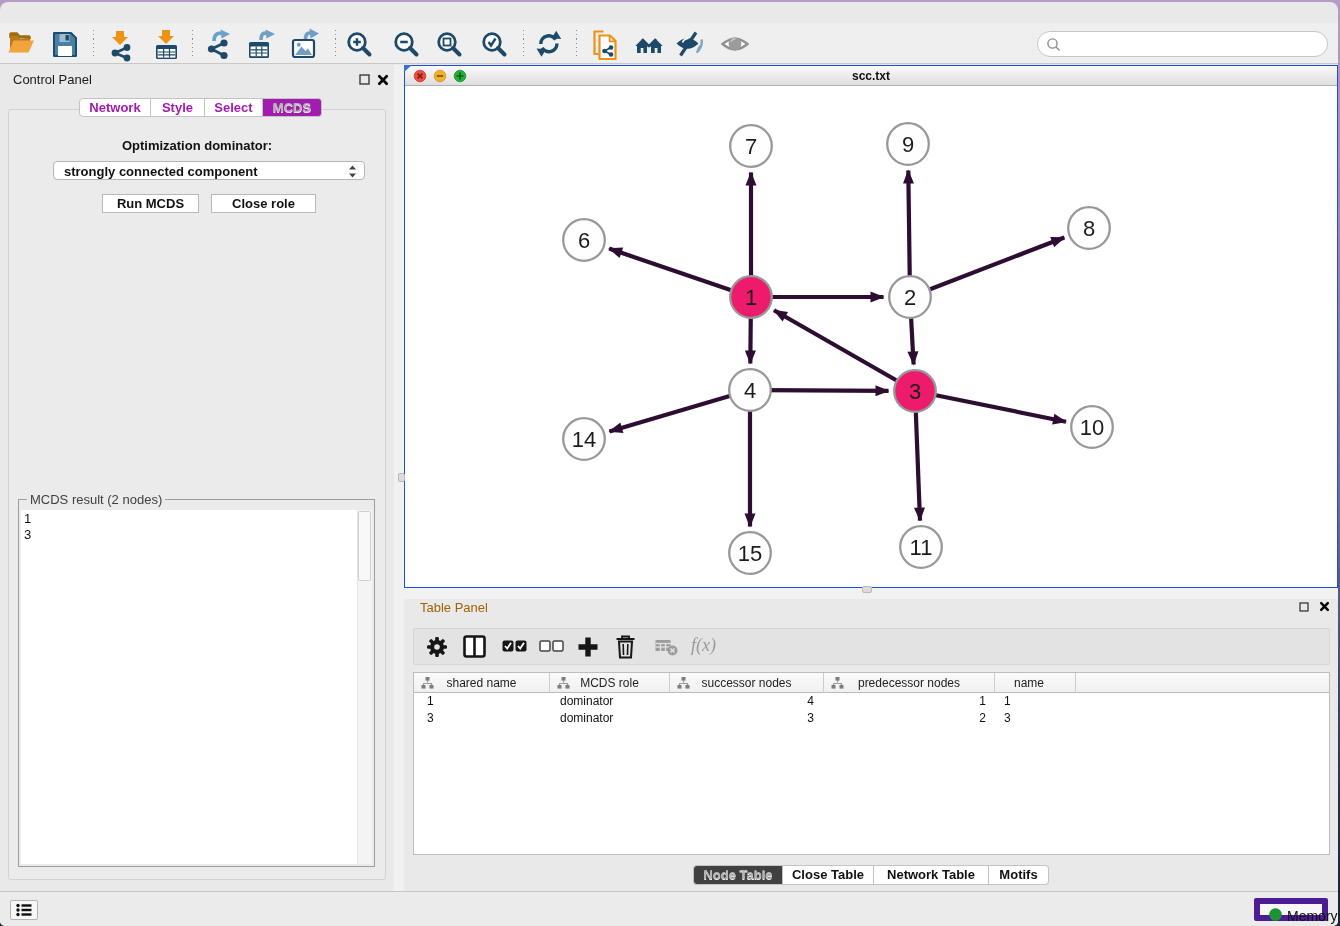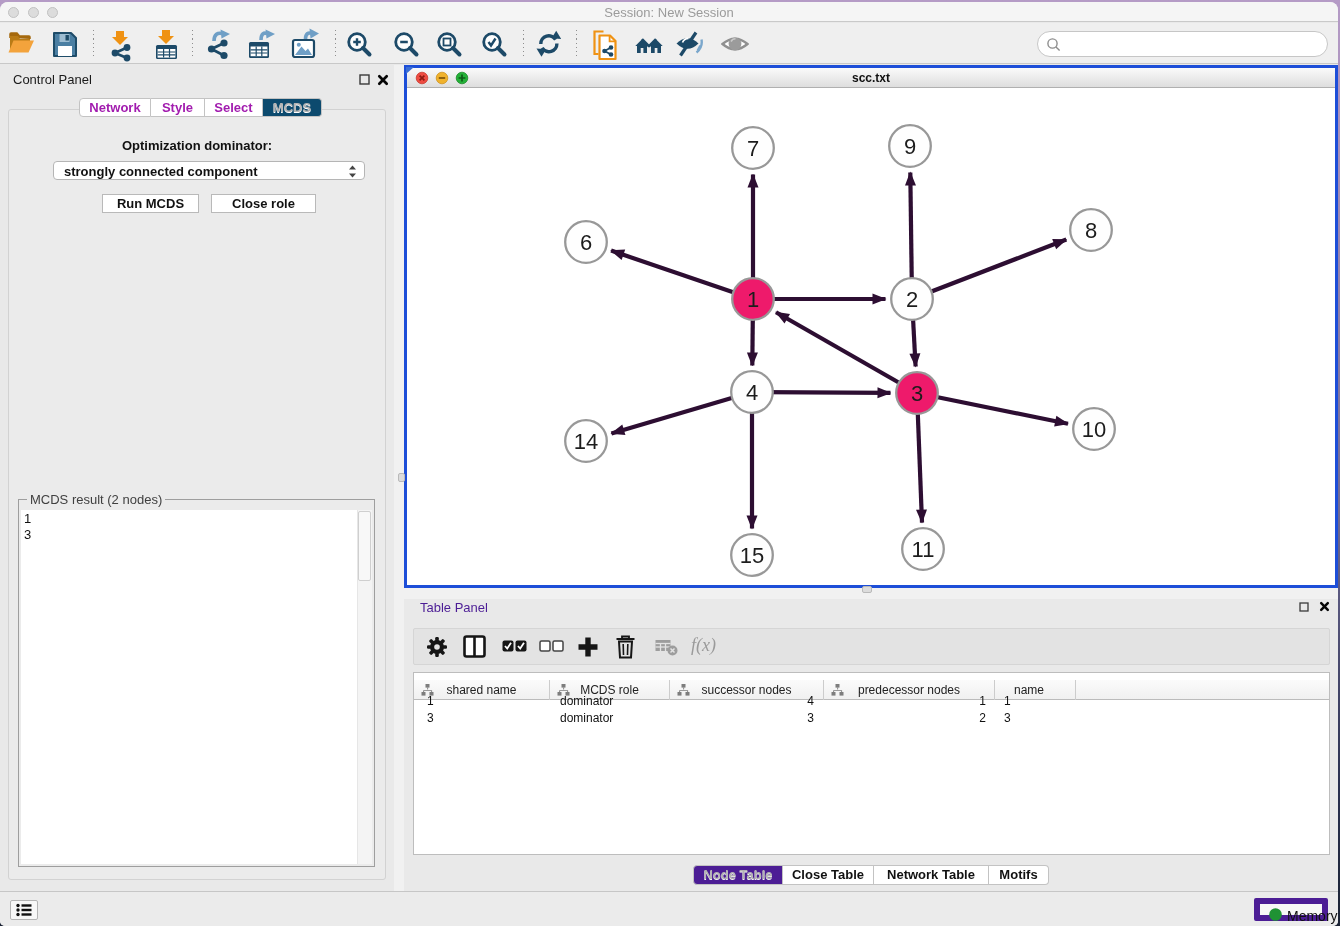--- a/index.html
+++ b/index.html
@@ -29,82 +29,76 @@
 
   
   .leftpanel { position:absolute; left:0; top:63px; width:394px; bottom:35px; background:#e9e9e9; }
   .vsplit { position:absolute; left:394px; top:63px; width:10px; bottom:35px; background:#f1f1f1; }
   .cp-title { position:absolute; left:13px; top:7px; font-size:13px; color:#1a1a1a; }
   .tabrow { position:absolute; left:79px; top:33px; height:19px; display:flex; z-index:5; }
   .tab { height:19px; border:1px solid #c3c3c3; border-left:none; background:#fff;
          font-size:13px; font-weight:bold; color:#a21caf; text-align:center; line-height:17px; }
   .tab.first { border-left:1px solid #c3c3c3; border-radius:4px 0 0 4px; }
   .tab.last { border-radius:0 4px 4px 0; }
-  .tab.sel { background:#0c4a6e; color:#b3b3b3; text-shadow:0 1px 0 #fff; }
+  .tab.sel { background:#a21caf; color:#b3b3b3; text-shadow:0 1px 0 #fff; }
   .cp-box { position:absolute; left:8px; top:44px; right:8px; bottom:11px;
             border:1px solid #d2d2d2; border-radius:3px; background:#ebebeb; }
   .opt-label { position:absolute; top:28px; left:0; width:100%; text-align:center; font-size:13px; font-weight:bold; color:#111; }
   .combo { position:absolute; left:44px; top:51px; width:312px; height:19px; background:#fff;
            border:1px solid #b5b5b5; border-radius:4px; font-size:13px; font-weight:bold; color:#111; }
   .btn { position:absolute; height:19px; background:#fff; border:1px solid #b9b9b9; border-radius:0;
          font-size:13px; font-weight:bold; color:#111; text-align:center; line-height:17px; }
   .groupbox { position:absolute; left:9px; top:389px; right:10px; bottom:12px;
               border:1px solid #9e9e9e; }
   .groupbox-label { position:absolute; left:8px; top:-8px; background:#ebebeb; padding:0 3px;
                     font-size:13px; color:#404040; }
   .resultarea { position:absolute; left:2px; top:10px; right:2px; bottom:2px; background:#fff;
                 font-size:13px; color:#111; line-height:16px; }
   .scrolltrack { position:absolute; right:0; top:0; width:15px; height:100%;
                  background:#f4f4f4; border-left:1px solid #e6e6e6; }
 
   
   .netframe { position:absolute; left:404px; top:63px; right:0; height:523px;
-              border:3px solid #1d4ed8; background:#fff; }
+              border:1px solid #1d4ed8; background:#fff; }
   .net-titlebar { position:absolute; left:0; top:0; width:100%; height:20px;
                   background:linear-gradient(180deg,#fafafa,#dedede); border-bottom:1px solid #b0b0b0; }
   .net-title { position:absolute; top:3px; width:100%; text-align:center; font-size:12px; font-weight:bold; color:#111; }
   .hsplit { position:absolute; left:404px; top:586px; right:0; height:11px; background:#f1f1f1; }
 
   
   .tablepanel { position:absolute; left:404px; top:597px; right:0; bottom:35px; background:#e9e9e9; }
-  .tp-title { position:absolute; left:16px; top:1px; font-size:13px; color:#4c1d95; }
+  .tp-title { position:absolute; left:16px; top:1px; font-size:13px; color:#a16207; }
   .tp-toolbar { position:absolute; left:9px; top:29px; right:8px; height:37px;
                 background:#e3e3e3; border:1px solid #d5d5d5; border-radius:2px; }
   .tbl { position:absolute; left:9px; top:73px; right:8px; height:183px; background:#fff;
          border:1px solid #bdbdbd; }
   .tbl-header { position:absolute; left:0; top:0; right:0; height:20px;
-                background:linear-gradient(180deg,#fbfbfb,#f0f0f0); border-bottom:1px solid #bbbbbb;margin-top:7px; }
+                background:linear-gradient(180deg,#fbfbfb,#f0f0f0); border-bottom:1px solid #bbbbbb; }
   .th { position:absolute; top:0; height:20px; border-right:1px solid #cccccc;
         display:flex; align-items:center; justify-content:center; font-size:12px; color:#222; }
   .td { position:absolute; font-size:12px; color:#111; }
   .bot-tabrow { position:absolute; bottom:6px; left:0; width:100%; display:flex; justify-content:center; }
   .btab { height:20px; border:1px solid #c3c3c3; border-left:none; background:#fff;
           font-size:13px; font-weight:bold; color:#111; text-align:center; line-height:18px; }
   .btab.first { border-left:1px solid #c3c3c3; border-radius:4px 0 0 4px; }
   .btab.last { border-radius:0 4px 4px 0; }
-  .btab.sel { background:#4c1d95; color:#b3b3b3; text-shadow:0 1px 0 #f5f5f5; }
+  .btab.sel { background:#404040; color:#b3b3b3; text-shadow:0 1px 0 #f5f5f5; }
 
   
   .statusbar { position:absolute; left:0; bottom:0; width:100%; height:35px;
                background:#ebebeb; border-top:1px solid #c6c6c6; }
   .sb-left { position:absolute; left:10px; top:8px; width:28px; height:20px; background:#f7f7f7;
              border:1px solid #b4b4b4; border-radius:2px; }
   .sb-mem { position:absolute; right:10px; top:6px; width:74px; height:23px; background:#f7f7f7;
             border:6px solid #4c1d95; border-radius:2px; font-size:14px; color:#111; }
 </style>
 </head>
 <body>
 <div class="win">
 
-  <div class="titlebar">
-    <div class="tl" style="left:8px;"></div>
-    <div class="tl" style="left:27.5px;"></div>
-    <div class="tl" style="left:47px;"></div>
-    <div class="title-text">Session: New Session</div>
-  </div>
 
   <div class="toolbar" id="toolbar">
     <div class="tsep" style="left:93px;"></div>
     <div class="tsep" style="left:192px;"></div>
     <div class="tsep" style="left:335px;"></div>
     <div class="tsep" style="left:523px;"></div>
     <div class="tsep" style="left:576px;"></div>
 
     <svg class="ticon" style="left:7px;" viewBox="0 0 28 34">
       <path d="M3,10 L3,6 Q3,5 4,5 L10,5 L12.5,8 L22,8 Q23,8 23,9 L23,11" fill="#a5690e" stroke="#a5690e" stroke-width="1.5"></path>

